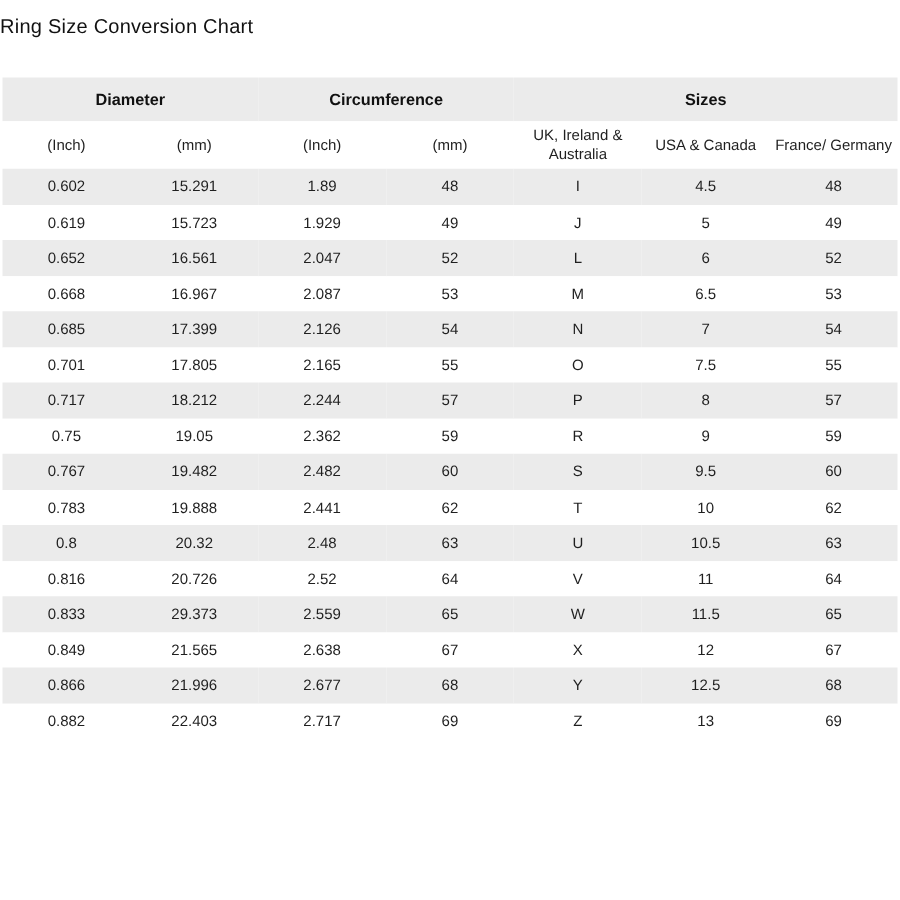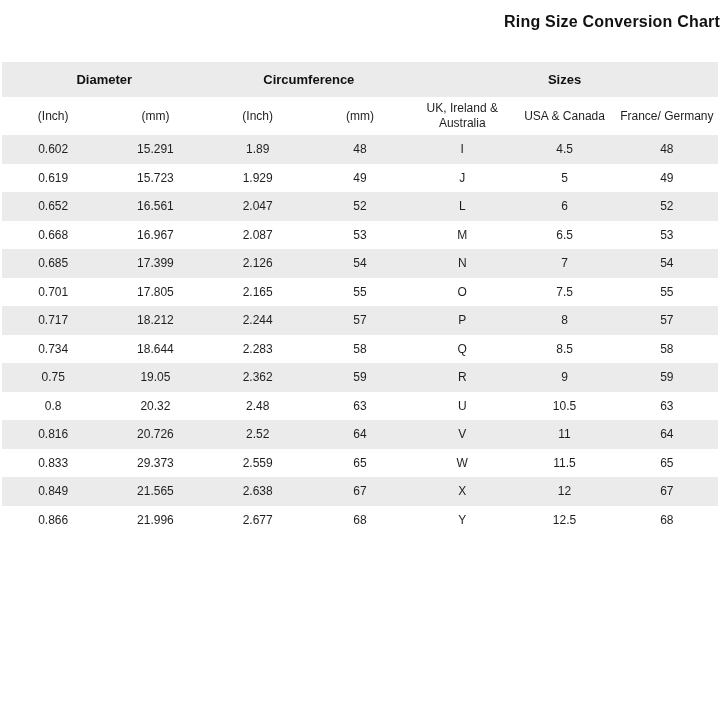--- a/index.html
+++ b/index.html
@@ -7,22 +7,22 @@
     padding: 0;
     background: #ffffff;
     width: 720px;
     height: 720px;
     font-family: "Liberation Sans", sans-serif;
     color: #1f1f1f;
   }
   .page-title {
     margin: 13px 0 0 0;
     font-size: 16px;
-    font-weight: bold;
-    text-align: right;
+    font-weight: normal;
+    text-align: left;
     color: #111111;
     letter-spacing: 0.2px;
   }
   table.ring-table {
     width: 716px;
     margin: 31px auto 0 auto;
     border-collapse: collapse;
     table-layout: fixed;
   }
   table.ring-table col { width: 14.2857%; }
@@ -140,38 +140,47 @@
       <tr>
         <td>0.717</td>
         <td>18.212</td>
         <td>2.244</td>
         <td>57</td>
         <td>P</td>
         <td>8</td>
         <td>57</td>
       </tr>
       <tr>
-        <td>0.734</td>
-        <td>18.644</td>
-        <td>2.283</td>
-        <td>58</td>
-        <td>Q</td>
-        <td>8.5</td>
-        <td>58</td>
-      </tr>
-      <tr>
         <td>0.75</td>
         <td>19.05</td>
         <td>2.362</td>
         <td>59</td>
         <td>R</td>
         <td>9</td>
         <td>59</td>
       </tr>
       <tr>
+        <td>0.767</td>
+        <td>19.482</td>
+        <td>2.482</td>
+        <td>60</td>
+        <td>S</td>
+        <td>9.5</td>
+        <td>60</td>
+      </tr>
+      <tr>
+        <td>0.783</td>
+        <td>19.888</td>
+        <td>2.441</td>
+        <td>62</td>
+        <td>T</td>
+        <td>10</td>
+        <td>62</td>
+      </tr>
+      <tr>
         <td>0.8</td>
         <td>20.32</td>
         <td>2.48</td>
         <td>63</td>
         <td>U</td>
         <td>10.5</td>
         <td>63</td>
       </tr>
       <tr>
         <td>0.816</td>
@@ -202,14 +211,23 @@
       </tr>
       <tr>
         <td>0.866</td>
         <td>21.996</td>
         <td>2.677</td>
         <td>68</td>
         <td>Y</td>
         <td>12.5</td>
         <td>68</td>
       </tr>
+      <tr>
+        <td>0.882</td>
+        <td>22.403</td>
+        <td>2.717</td>
+        <td>69</td>
+        <td>Z</td>
+        <td>13</td>
+        <td>69</td>
+      </tr>
     </tbody>
 </table>
 
 </body></html>

